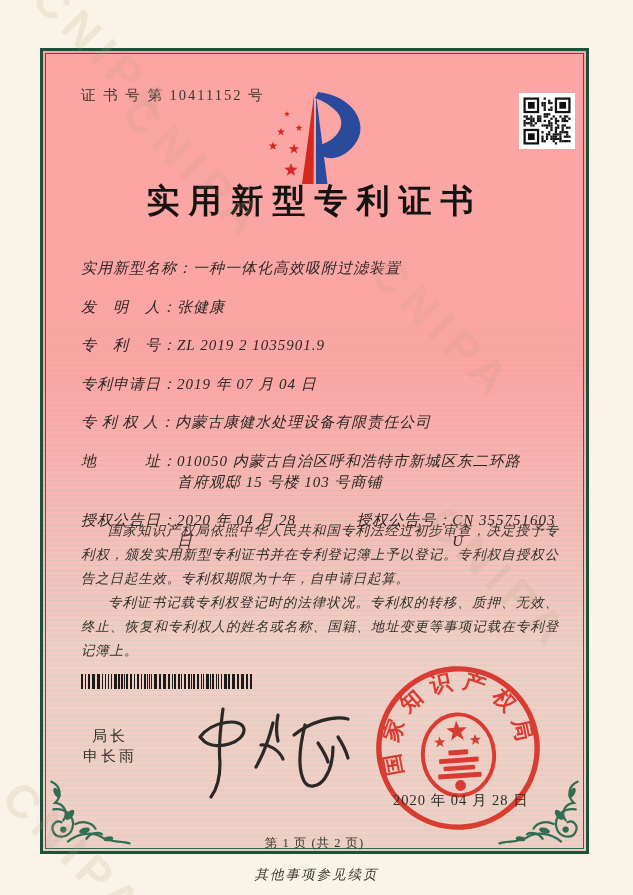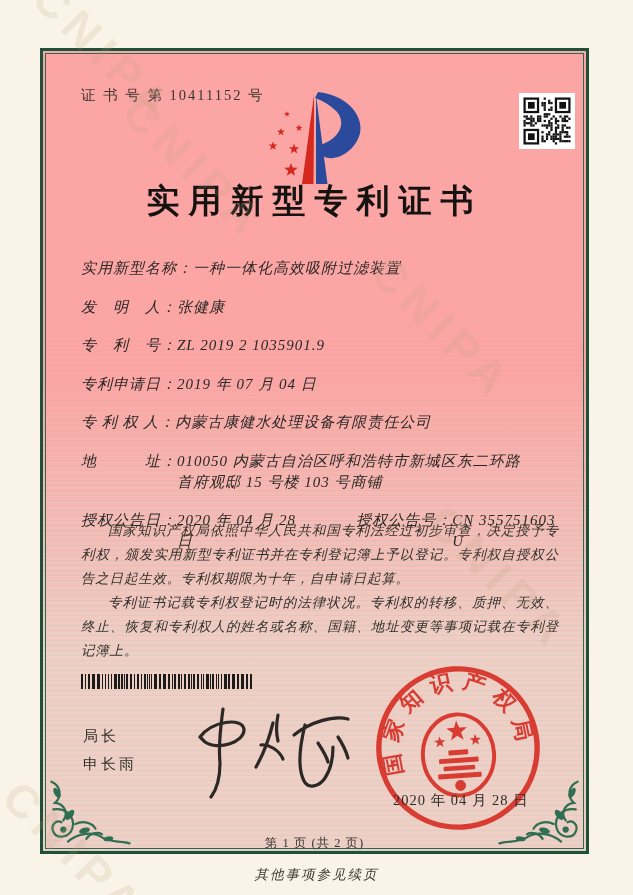--- a/index.html
+++ b/index.html
@@ -59,21 +59,21 @@
   .body-text{
     position:absolute;left:38px;top:468px;width:478px;
     font-style:italic;font-size:13.5px;line-height:1.78;letter-spacing:.8px;
     color:#33302b;text-align:justify;
   }
   .body-text p{margin:0;text-indent:2em;}
   
   .barcode{position:absolute;left:38px;top:623px;width:174px;height:15px;}
   
   .signer{position:absolute;left:40px;top:676px;font-size:15px;letter-spacing:3px;color:#33302b;}
-  .signer div{margin-bottom:9px;}
+  .signer div{margin-bottom:1px;text-align:center;}
   .signature{position:absolute;left:135px;top:638px;width:185px;height:120px;}
   
   .seal{position:absolute;left:326px;top:608px;width:178px;height:178px;opacity:.88;transform:rotate(-4deg);}
   .seal-date{
     position:absolute;left:350px;top:740px;width:150px;
     font-size:14.5px;color:#2f2c28;letter-spacing:1px;white-space:nowrap;
   }
   
   .page-indicator{
     position:absolute;left:0;top:784px;width:100%;text-align:center;

